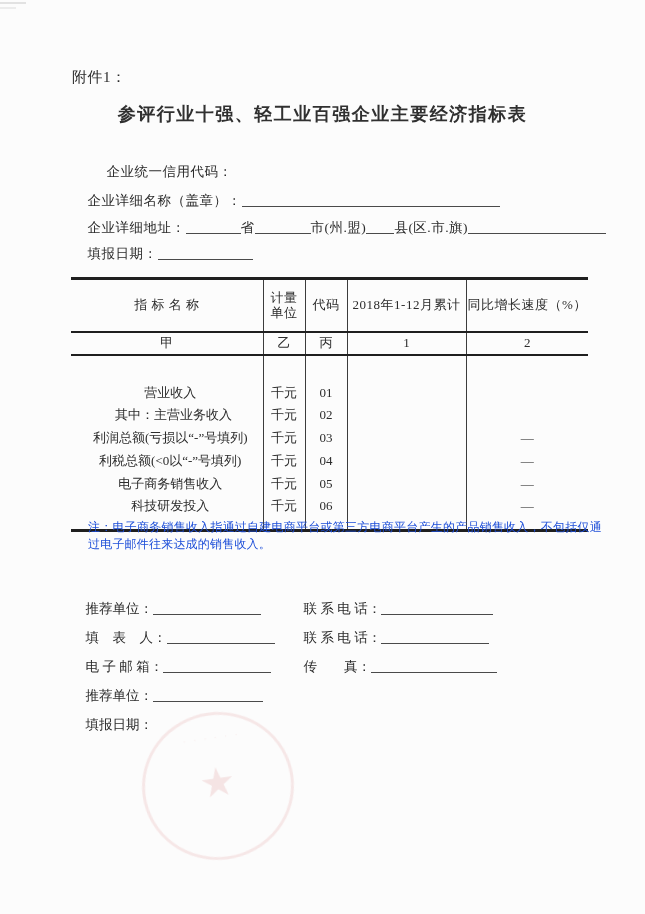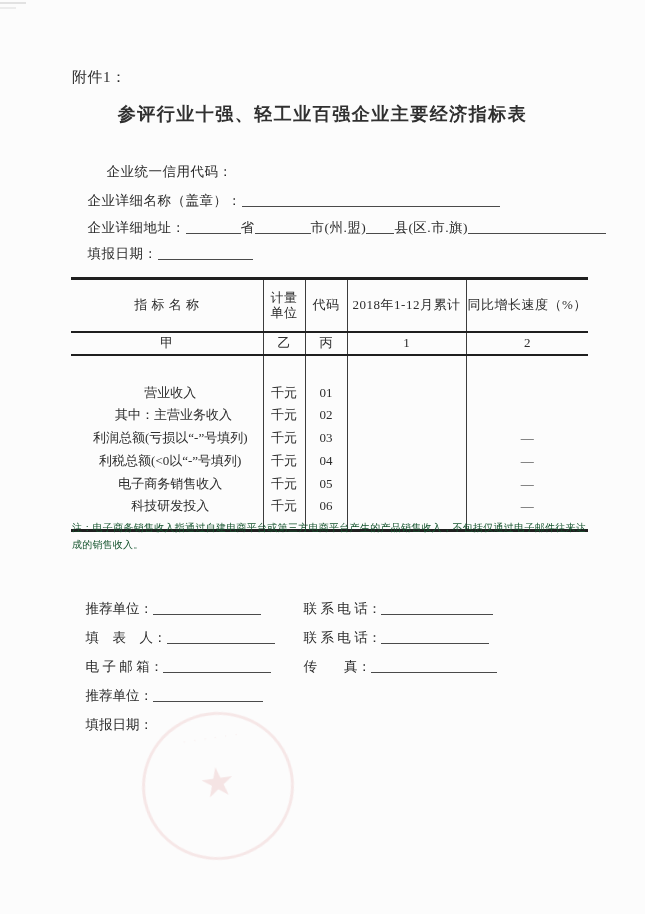--- a/index.html
+++ b/index.html
@@ -57,22 +57,22 @@
   tr.r-code { border-bottom:2.5px solid #1f1f1f; }
   tr.r-last { border-bottom:3px solid #1f1f1f; }
 
   tr.r-body td { height:23px; font-size:13px; }
   tr.r-first td { padding-top:26px; height:49px; }
   tr.r-last td { padding-bottom:12px; height:35px; }
   td.c-name { text-align:left; padding-left:7px; white-space:pre; }
   td.c-growth { color:#3d3d3d; }
 
   .note {
-    position:absolute; left:72px; top:519px; width:514px;
-    font-size:10px; line-height:17px; letter-spacing:0.2px; color:#14532d;
+    position:absolute; left:88px; top:519px; width:514px;
+    font-size:12px; line-height:17px; letter-spacing:0.2px; color:#1d4ed8;
     text-align:justify;
   }
 
   .frow { position:absolute; left:72px; font-size:13.5px; white-space:pre; }
   .fcol1 { display:inline-block; width:218px; }
   .fr1 { top:584px; } .fr2 { top:613px; } .fr3 { top:642px; }
   .fr4 { top:671px; } .fr5 { top:700px; }
   .uf { display:inline-block; border-bottom:1px solid #4a4a4a; height:13px; vertical-align:-2px; }
   .u108 { width:108px; } .u112 { width:112px; } .u126 { width:126px; } .u110 { width:110px; }
 

